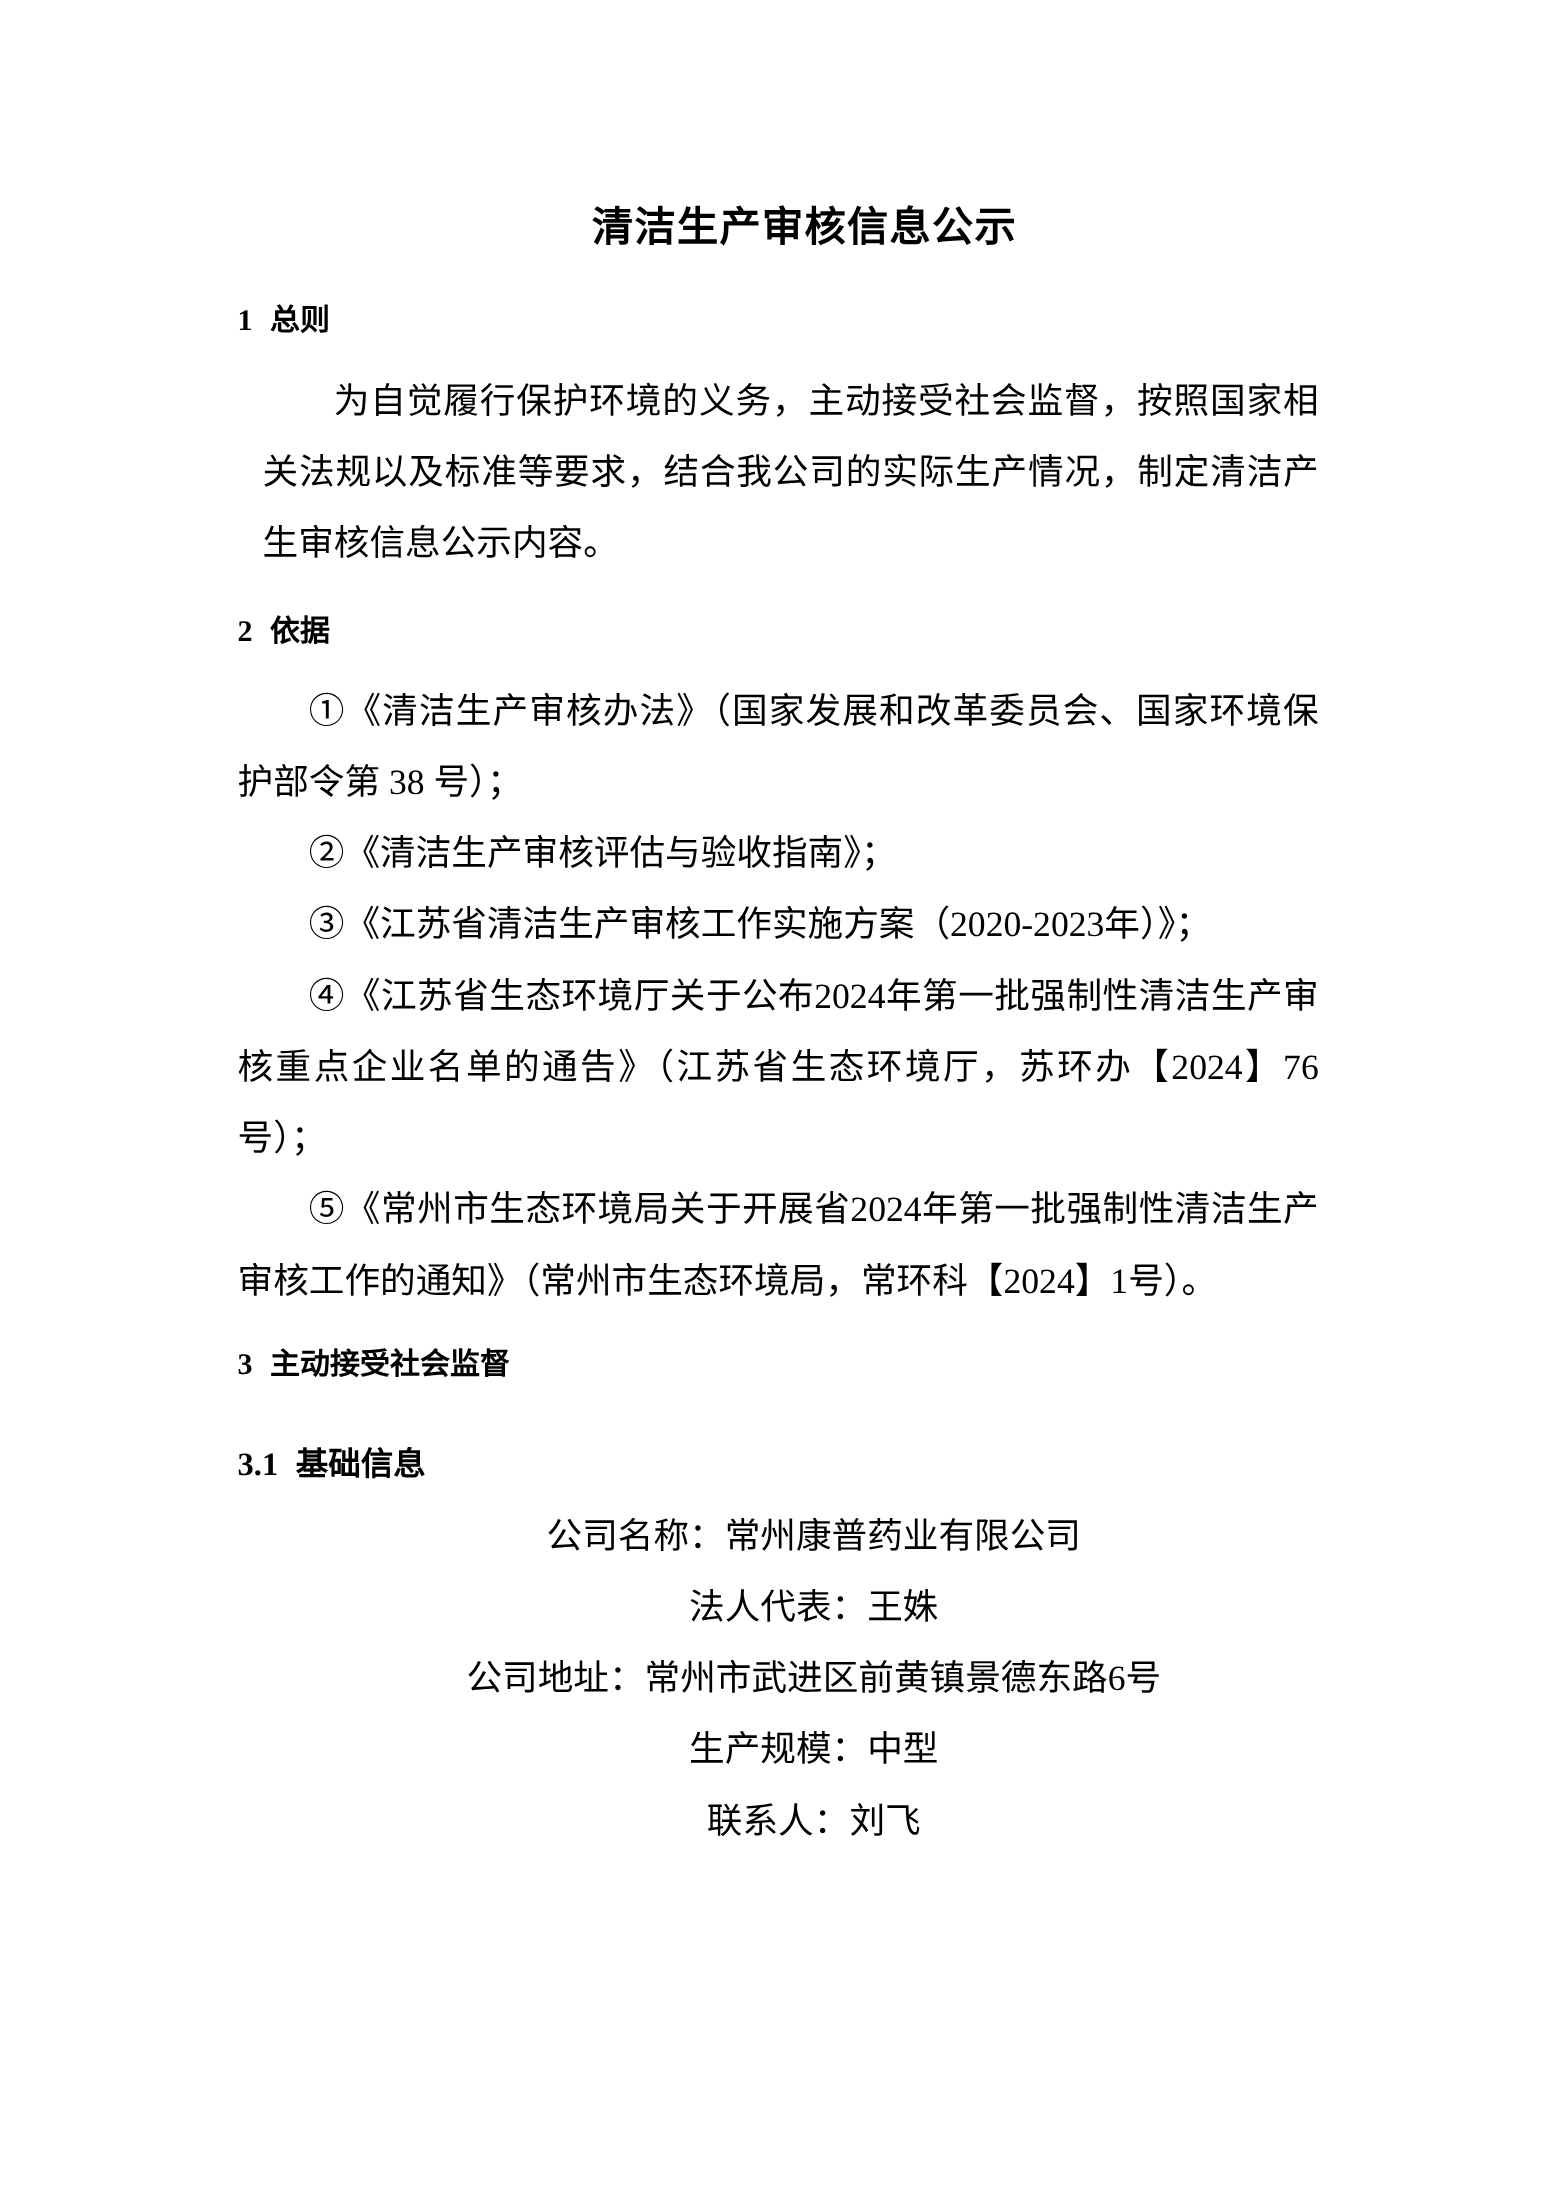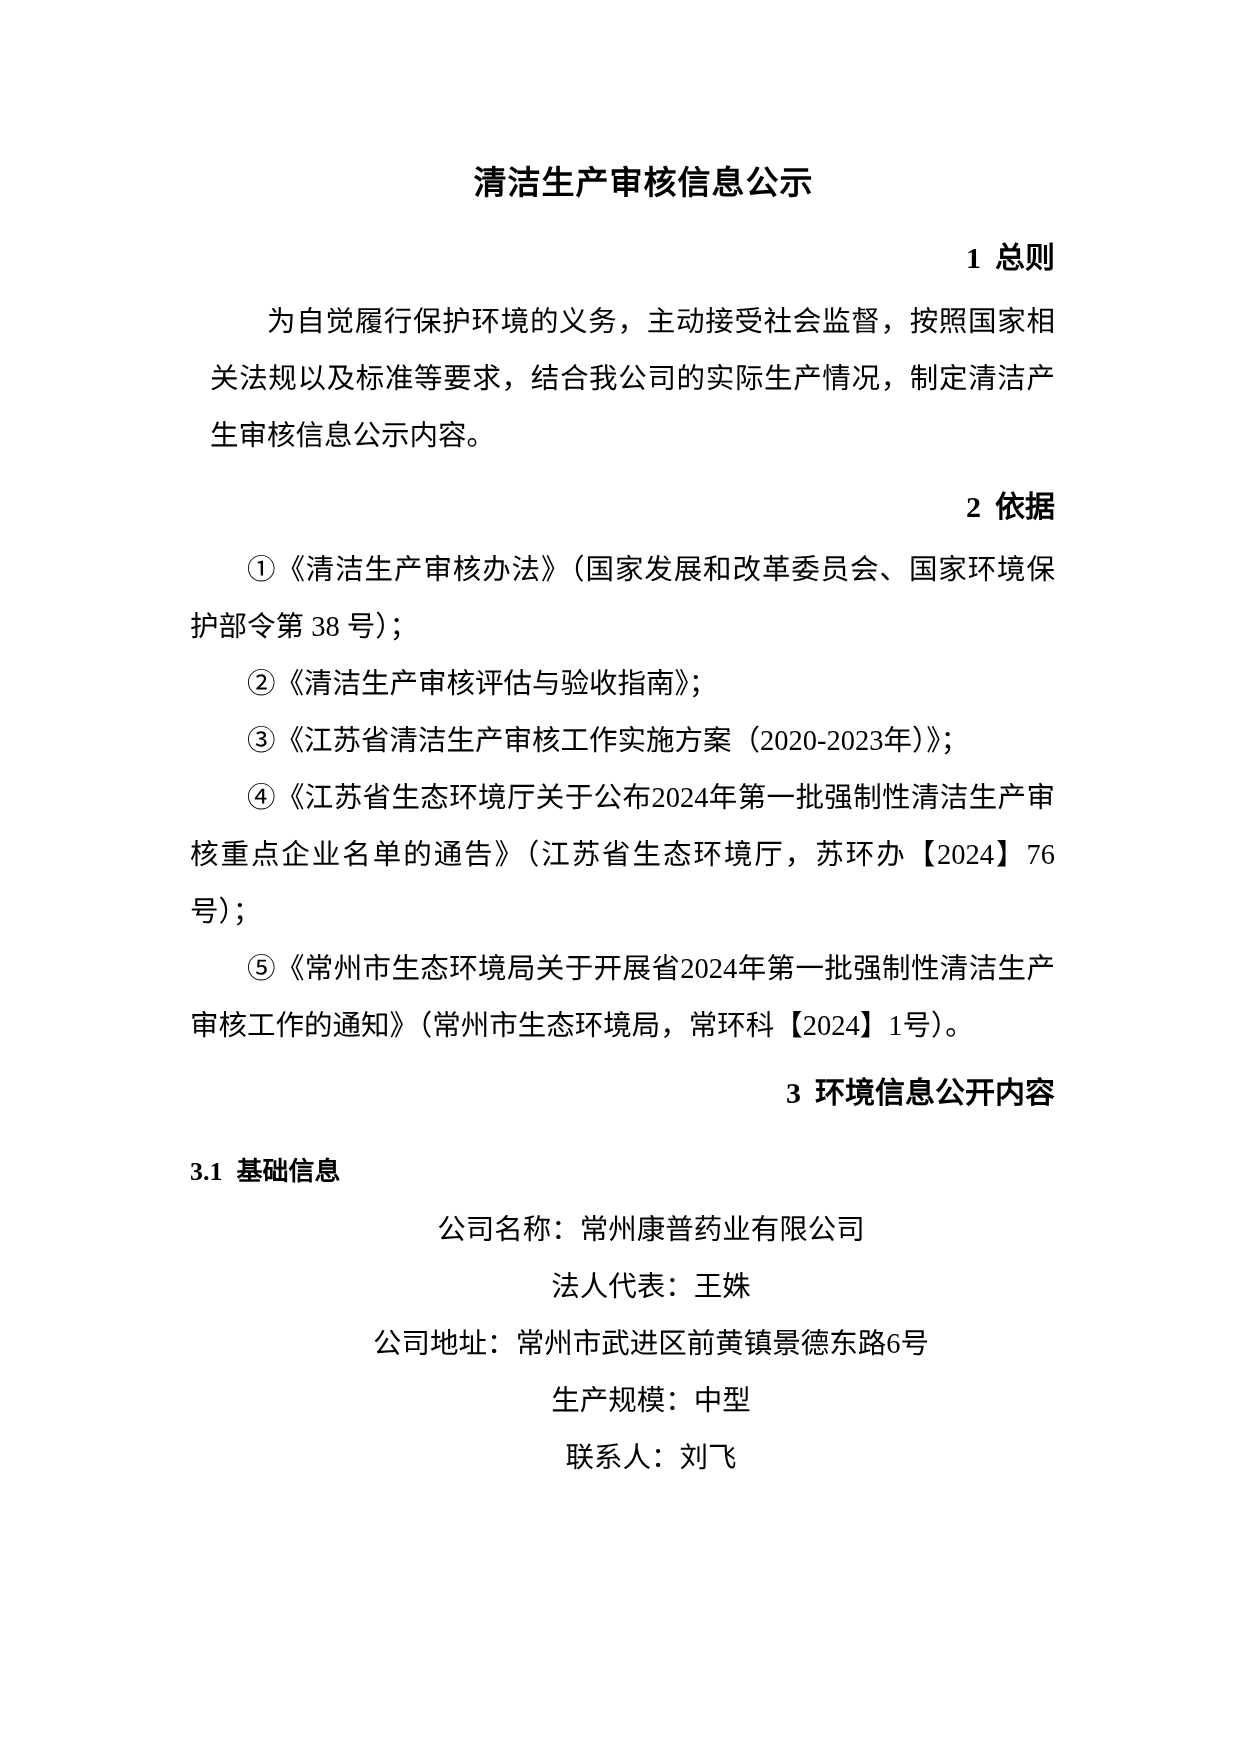--- a/index.html
+++ b/index.html
@@ -26,24 +26,24 @@
     margin-top: 155px;
     margin-bottom: 0;
     padding-left: 42px;
     font-size: 33px;
     font-weight: bold;
     line-height: 57px;
     text-align: center;
     letter-spacing: 1px;
   }
   .heading {
-    font-size: 30px;
+    font-size: 24px;
     font-weight: bold;
     line-height: 57px;
-    text-align: right;
+    text-align: left;
   }
   .heading .htext { margin-left: 14px; }
   .heading.h1 { margin-top: 17px; }
   .heading.h2 { margin-top: 14px; }
   .heading.h3 { margin-top: 10px; }
   .subheading {
     font-size: 26px;
     font-weight: bold;
     line-height: 57px;
     margin-top: 22px;
@@ -79,21 +79,21 @@
     <p class="body-para indent para-1">为自觉履行保护环境的义务，主动接受社会监督，按照国家相关法规以及标准等要求，结合我公司的实际生产情况，制定清洁产生审核信息公示内容。</p>
 
     <h2 class="heading h2"><span>2</span><span class="htext">依据</span></h2>
 
     <p class="body-para indent basis-first">①《清洁生产审核办法》（国家发展和改革委员会、国家环境保护部令第 38 号）；</p>
     <p class="body-para indent">②《清洁生产审核评估与验收指南》；</p>
     <p class="body-para indent">③《江苏省清洁生产审核工作实施方案（2020-2023年）》；</p>
     <p class="body-para indent">④《江苏省生态环境厅关于公布2024年第一批强制性清洁生产审核重点企业名单的通告》（江苏省生态环境厅，苏环办【2024】76号）；</p>
     <p class="body-para indent">⑤《常州市生态环境局关于开展省2024年第一批强制性清洁生产审核工作的通知》（常州市生态环境局，常环科【2024】1号）。</p>
 
-    <h2 class="heading h3"><span>3</span><span class="htext">环境信息公开内容</span></h2>
+    <h2 class="heading h3"><span>3</span><span class="htext">主动接受社会监督</span></h2>
 
     <h3 class="subheading"><span>3.1</span><span class="htext">基础信息</span></h3>
 
     <p class="field-row first"><span class="flabel">公司名称：</span><span class="fvalue">常州康普药业有限公司</span></p>
 
     <p class="field-row"><span class="flabel">法人代表：</span><span class="fvalue">王姝</span></p>
 
     <p class="field-row"><span class="flabel">公司地址：</span><span class="fvalue">常州市武进区前黄镇景德东路6号</span></p>
 
     <p class="field-row"><span class="flabel">生产规模：</span><span class="fvalue">中型</span></p>

